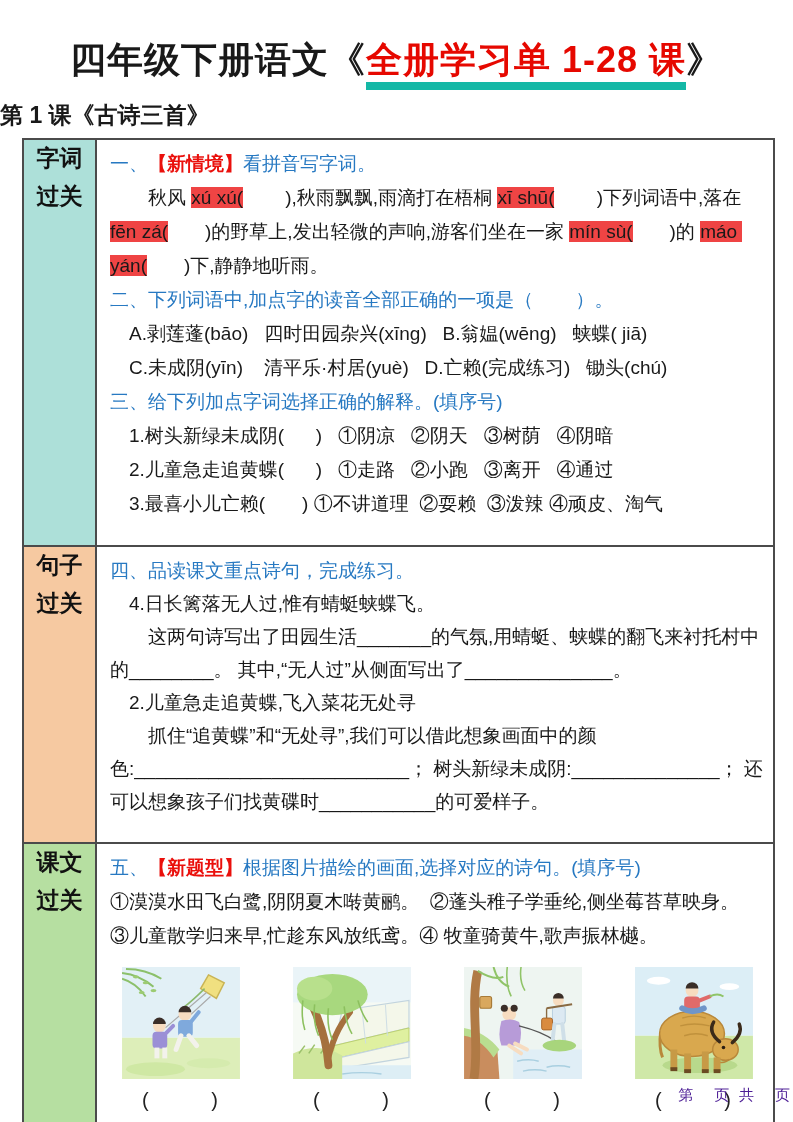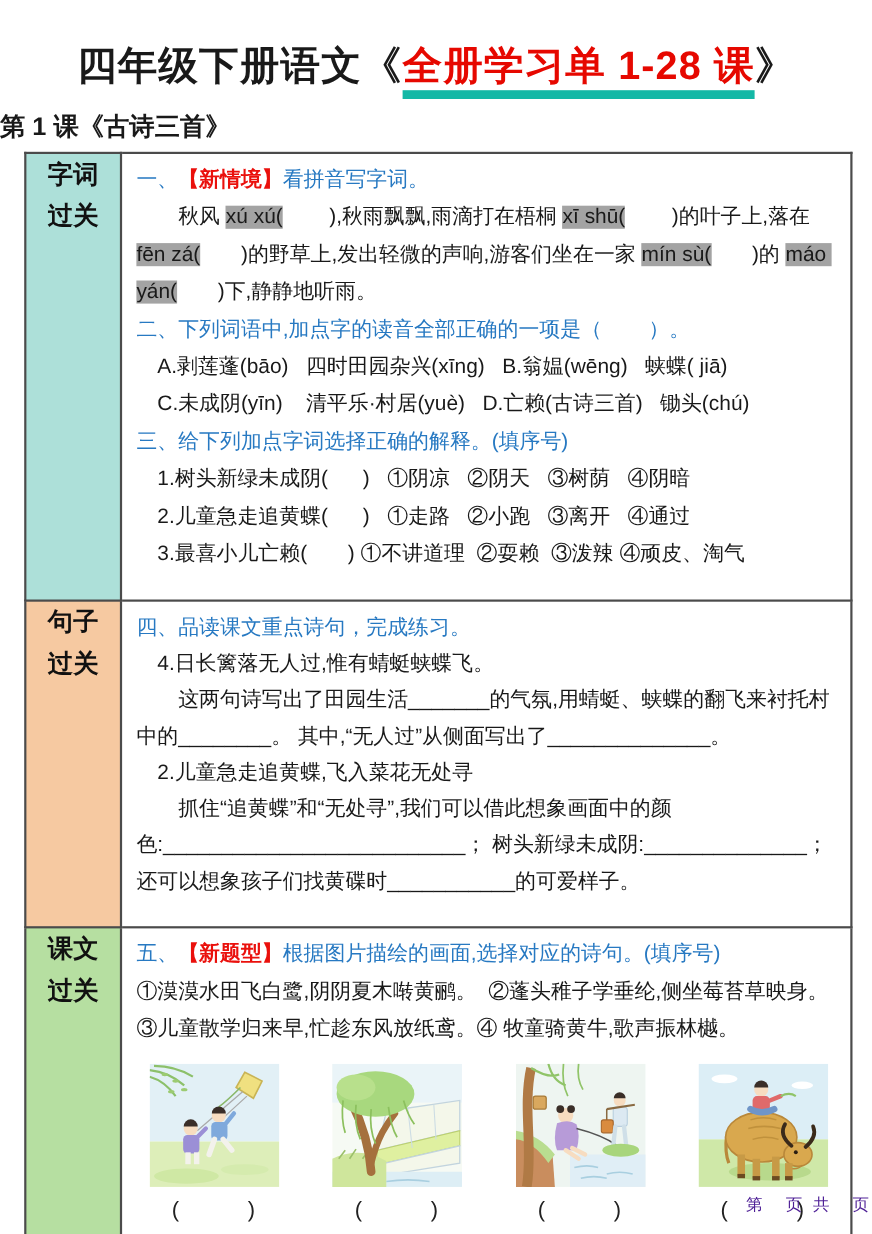--- a/index.html
+++ b/index.html
@@ -24,38 +24,38 @@
   .subtitle {
     position:absolute; top:100px; left:0; width:100%;
     font-size:23px; font-weight:700;
   }
   table.ws {
     position:absolute; top:138px; left:22px; width:753px;
     border-collapse:collapse; table-layout:fixed;
   }
   table.ws td { border:2px solid #4b4b4b; vertical-align:top; }
   td.lbl {
-    width:87px; vertical-align:middle; text-align:center;
+    width:73px; vertical-align:middle; text-align:center;
     font-size:23px; font-weight:600; color:#111;
   }
   td.lbl .lbl-txt { width:2.15em; margin:0 auto; line-height:1.65; }
   .bg-teal  { background:#ade0d9; }
   .bg-peach { background:#f6c9a1; }
   .bg-green { background:#b6dfa1; }
   tr.row1 { height:389px; }
   tr.row2 { height:240px; }
   tr.row3 { height:292px; }
   td.content { background:#fff; padding:7px 10px 24px 13px; font-size:19px; }
   .ln { white-space:pre-wrap; line-height:34px; overflow-wrap:anywhere; }
   .r2 .ln { line-height:33px; }
   .ind { padding-left:1.0em; }
   .para { text-indent:2em; }
   .blue { color:#2779c2; }
   .red  { color:#ea100c; font-weight:bold; }
-  .hl   { background:#a3a3a3; }
+  .hl   { background:#ef4444; }
   .figs {
     display:flex; justify-content:space-between;
     padding:14px 8px 0 10px;
   }
   .figs figure { width:122px; text-align:center; }
   .figs svg { display:block; margin:0 auto; }
   .figs figcaption {
     white-space:pre; font-size:20px; color:#222; margin-top:10px;
     letter-spacing:2px;
   }
@@ -73,24 +73,24 @@
 <div class="subtitle">第 1 课《古诗三首》</div>
 
 <table class="ws">
   <tbody>
       <tr class="row1">
     <td class="lbl bg-teal">
           <div class="lbl-txt">字词过关</div>
         </td>
     <td class="content">
       <div class="ln"><span class="blue">一、</span><span class="red">【新情境】</span><span class="blue">看拼音写字词。</span></div>
-      <div class="ln para"><span>秋风 </span><span class="hl">xú xú(</span><span>        ),秋雨飘飘,雨滴打在梧桐 </span><span class="hl">xī shū(</span><span>        )的叶子上,落在 </span><span class="hl">fēn zá(</span><span>       )的野草上,发出轻微的声响,游客们坐在一家 </span><span class="hl">mín sù(</span><span>       )的 </span><span class="hl">máo yán(</span><span>       )下,静静地听雨。</span></div>
+      <div class="ln para"><span>秋风 </span><span class="hl">xú xú(</span><span>        ),秋雨飘飘,雨滴打在梧桐 </span><span class="hl">xī shū(</span><span>        )下列词语中,落在 </span><span class="hl">fēn zá(</span><span>       )的野草上,发出轻微的声响,游客们坐在一家 </span><span class="hl">mín sù(</span><span>       )的 </span><span class="hl">máo yán(</span><span>       )下,静静地听雨。</span></div>
       <div class="ln blue">二、下列词语中,加点字的读音全部正确的一项是（        ）。</div>
       <div class="ln ind">A.剥莲蓬(bāo)   四时田园杂兴(xīng)   B.翁媪(wēng)   蛱蝶( jiā)</div>
-      <div class="ln ind">C.未成阴(yīn)    清平乐·村居(yuè)   D.亡赖(古诗三首)   锄头(chú)</div>
+      <div class="ln ind">C.未成阴(yīn)    清平乐·村居(yuè)   D.亡赖(完成练习)   锄头(chú)</div>
       <div class="ln blue">三、给下列加点字词选择正确的解释。(填序号)</div>
       <div class="ln ind">1.树头新绿未成阴(      )   ①阴凉   ②阴天   ③树荫   ④阴暗</div>
       <div class="ln ind">2.儿童急走追黄蝶(      )   ①走路   ②小跑   ③离开   ④通过</div>
       <div class="ln ind">3.最喜小儿亡赖(       ) ①不讲道理  ②耍赖  ③泼辣 ④顽皮、淘气</div>
     </td>
   </tr>
   <tr class="row2 r2">
     <td class="lbl bg-peach">
           <div class="lbl-txt">句子过关</div>
         </td>

